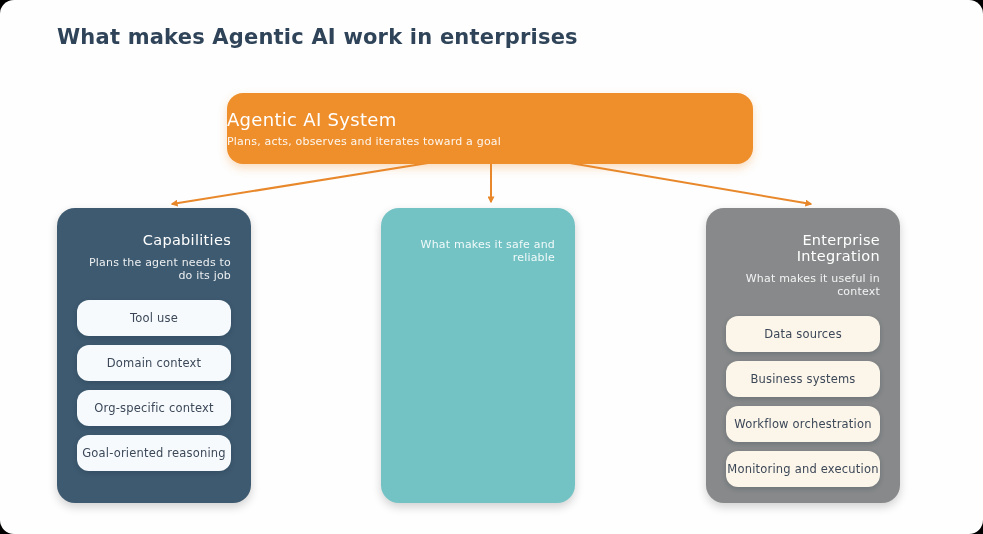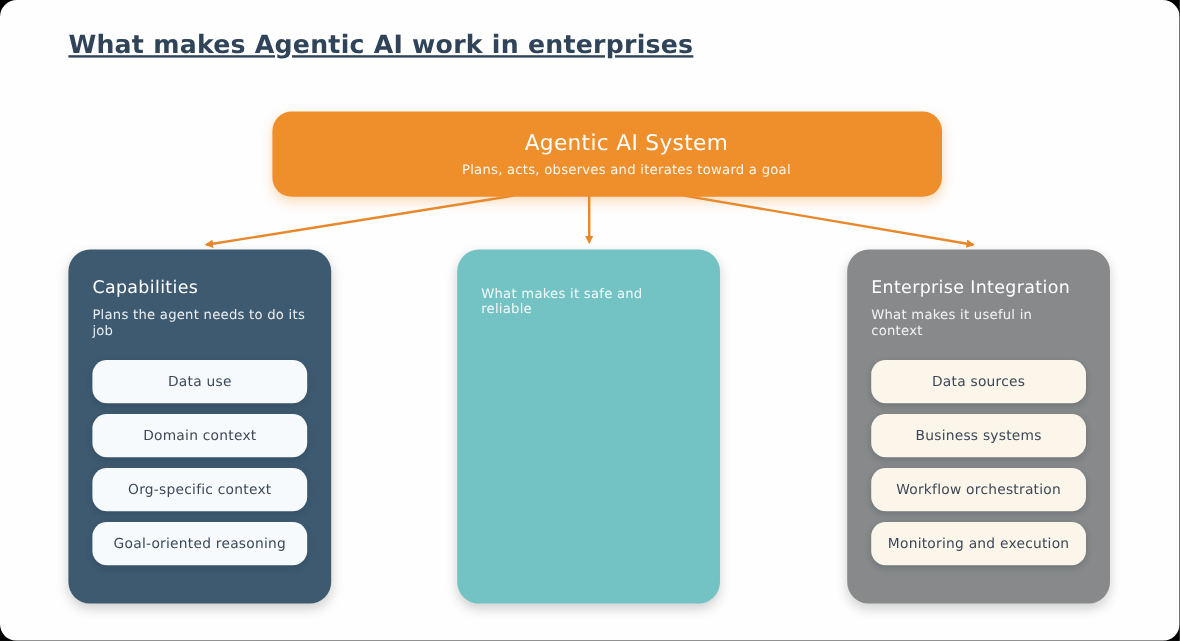--- a/index.html
+++ b/index.html
@@ -17,61 +17,59 @@
     overflow: hidden;
   }
   .page-title {
     position: absolute;
     left: 57px;
     top: 25px;
     font-size: 21px;
     font-weight: 600;
     letter-spacing: 0.2px;
     color: #2F4459;
-    text-decoration: underline;
   }
   
   .root-box {
     position: absolute;
     left: 227px;
     top: 93px;
     width: 526px;
     height: 71px;
     background: #EE8F2C;
     border-radius: 16px;
     box-shadow: 0 4px 10px rgba(238,143,44,0.30);
     display: flex;
     flex-direction: column;
-    align-items: center;
+    align-items: flex-start;
     justify-content: center;
     gap: 5px;
     color: #FFFFFF;
     text-align: center;
-    padding-left: 32px;
   }
   .root-title { font-size: 18px; font-weight: 500; letter-spacing: 0.3px; }
   .root-subtitle { font-size: 11px; color: rgba(255,255,255,0.92); letter-spacing: 0.2px; }
 
   .connectors {
     position: absolute;
     left: 0; top: 0;
     width: 983px; height: 534px;
     pointer-events: none;
   }
 
   
   .column {
     position: absolute;
     top: 208px;
-    width: 219px;
+    width: 194px;
     height: 295px;
     border-radius: 18px;
     box-shadow: 0 4px 10px rgba(0,0,0,0.18);
     color: #FFFFFF;
-    text-align: left;
+    text-align: right;
     box-sizing: border-box;
     padding: 22px 20px 0 20px;
   }
   .column.capabilities { left: 57px;  background: #3E5A70; }
   .column.governance   { left: 381px; background: #73C3C5; }
   .column.enterprise   { left: 706px; background: #87898A; }
 
   .col-title { font-size: 14.5px; font-weight: 500; letter-spacing: 0.3px; margin-top: 2px; }
   .col-subtitle { font-size: 11px; color: rgba(255,255,255,0.90); margin-top: 8px; letter-spacing: 0.2px; }
 
@@ -116,21 +114,21 @@
 
   <div class="root-box">
     <div class="root-title">Agentic AI System</div>
     <div class="root-subtitle">Plans, acts, observes and iterates toward a goal</div>
   </div>
 
   <div class="column capabilities">
     <div class="col-title">Capabilities</div>
     <div class="col-subtitle">Plans the agent needs to do its job</div>
     <div class="col-items">
-      <div class="pill">Data use</div>
+      <div class="pill">Tool use</div>
       <div class="pill">Domain context</div>
       <div class="pill">Org-specific context</div>
       <div class="pill">Goal-oriented reasoning</div>
     </div>
   </div>
 
   <div class="column governance">
     <div class="col-subtitle">What makes it safe and reliable</div>
   </div>
 

